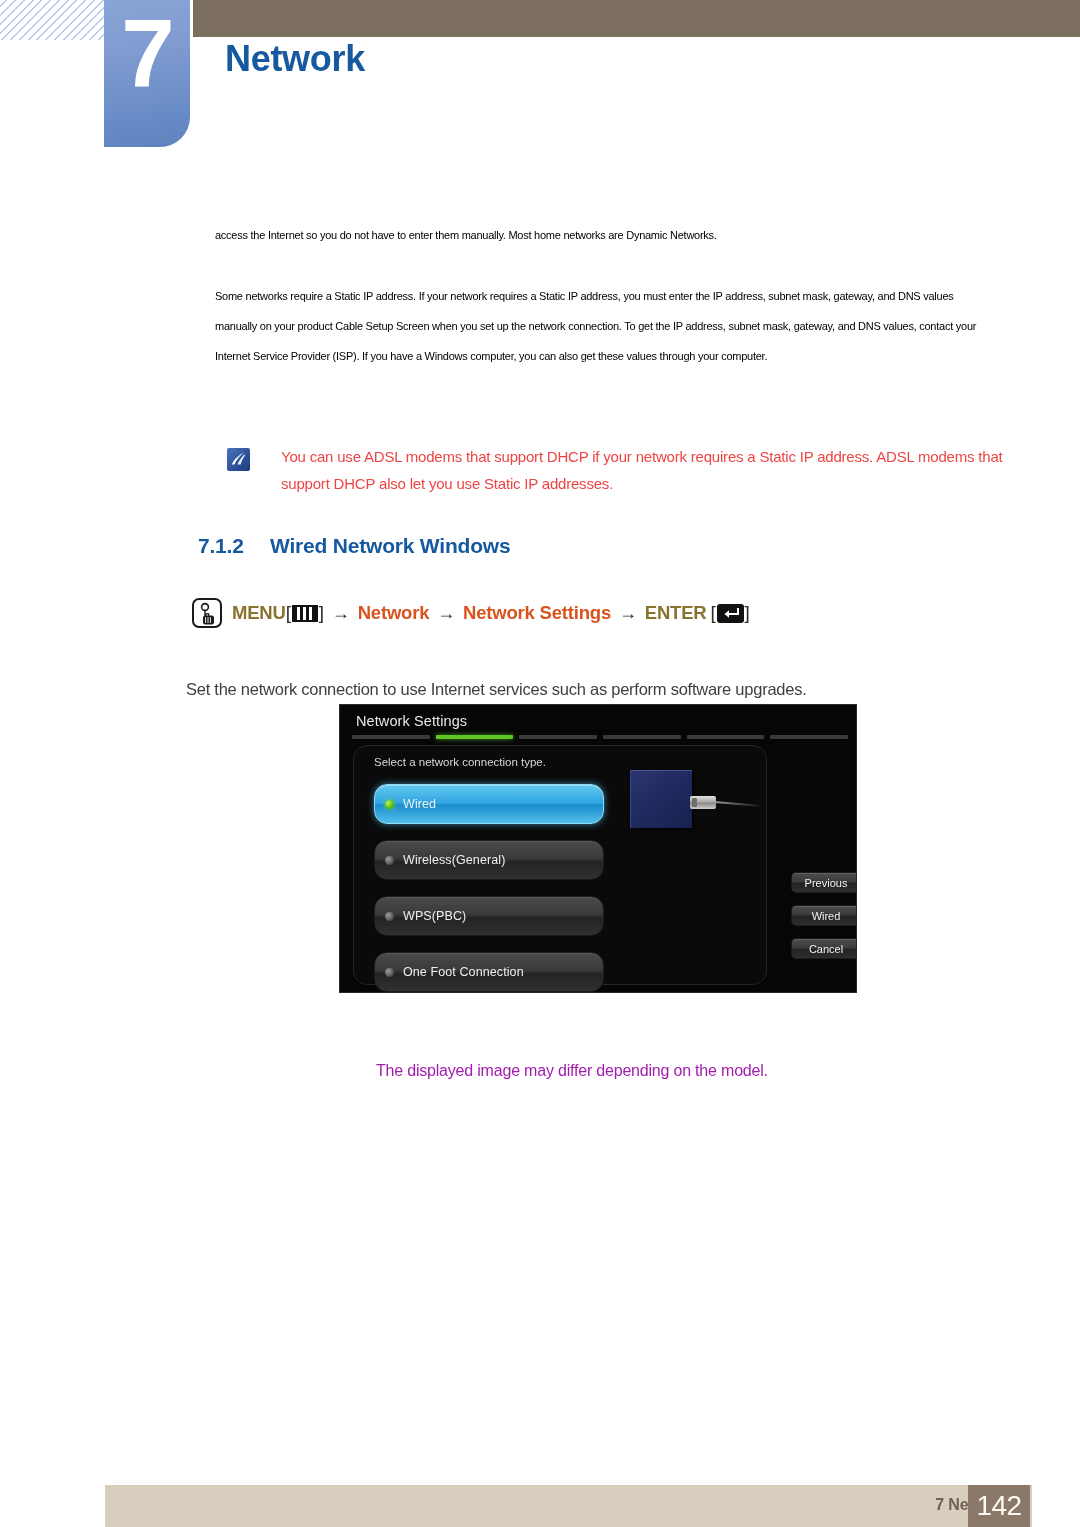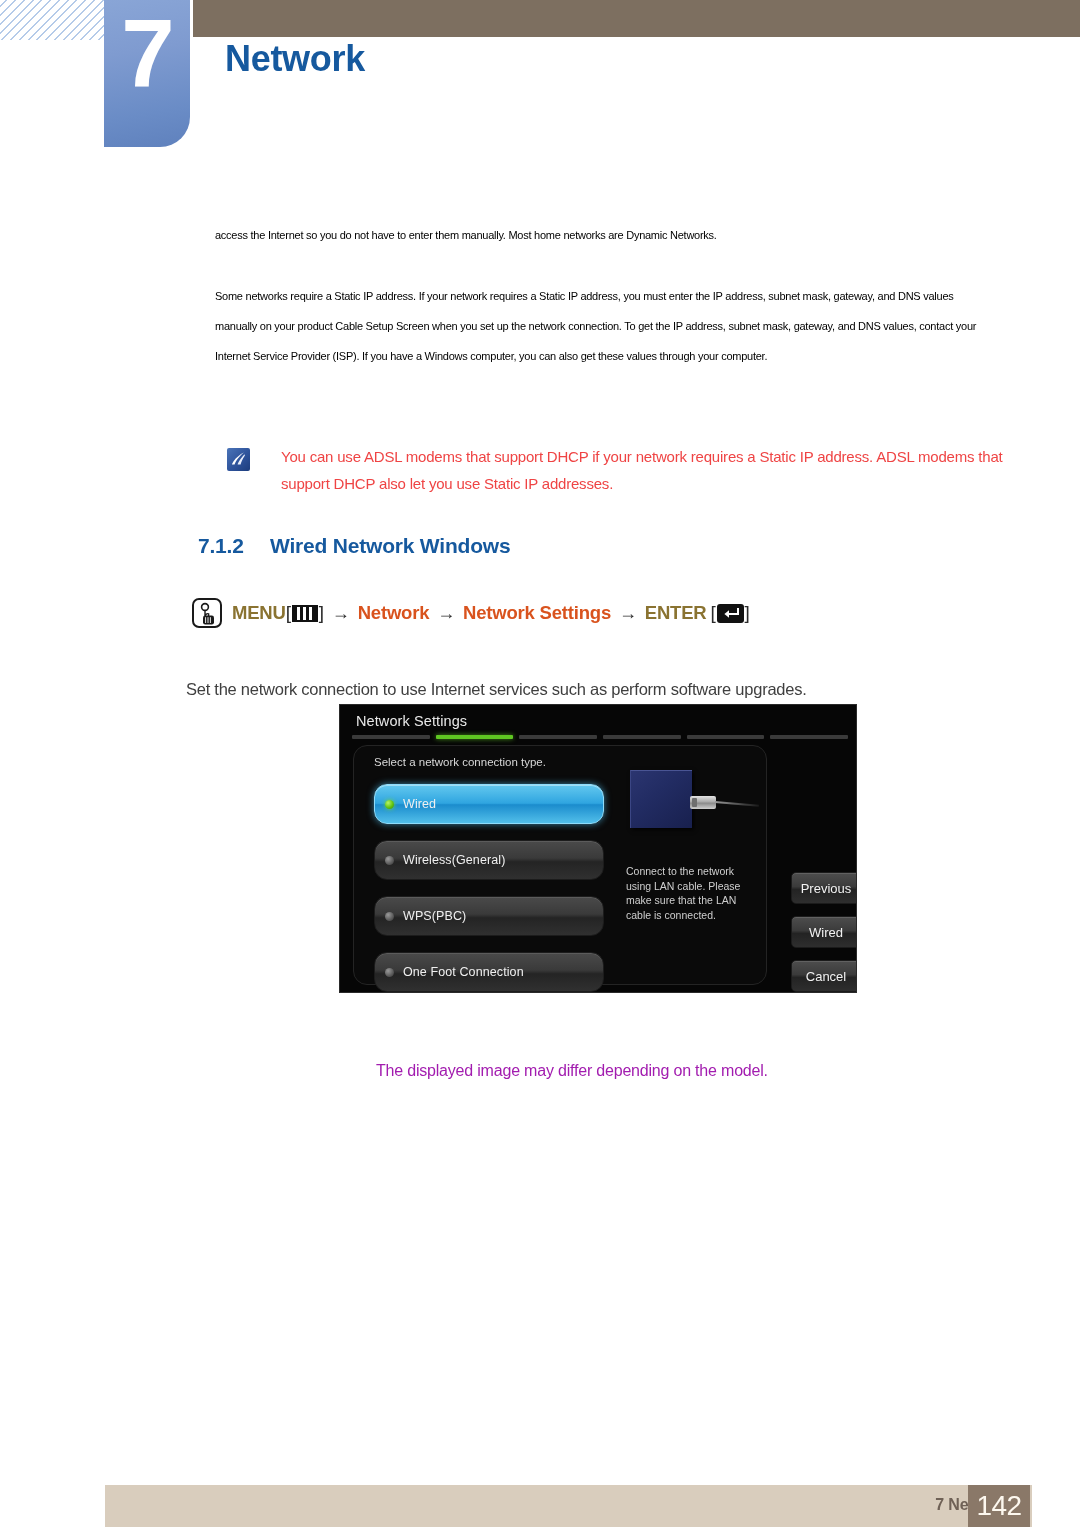--- a/index.html
+++ b/index.html
@@ -266,27 +266,27 @@
     line-height: 14.5px;
     color: #cfcfcf;
   }
 
   .tv-buttons {
     position: absolute;
     left: 437px; top: 126px;
     width: 70px;
   }
   .tv-btn {
-    height: 32px;
+    height: 21px;
     border-radius: 5px;
     margin-bottom: 12px;
     display: flex;
     align-items: center;
     justify-content: center;
-    font-size: 13px;
+    font-size: 11px;
     color: #f2f2f2;
     background: linear-gradient(180deg, #4d4d4d 0%, #3b3b3b 45%, #232323 55%, #2e2e2e 100%);
     border: 1px solid #1b1b1b;
     box-shadow: inset 0 1px 0 rgba(255,255,255,0.12);
   }
 
   .caption {
     position: absolute;
     left: 376px; top: 1062px;
     font-size: 16px;
@@ -415,21 +415,20 @@
         <span class="opt-dot"></span>
         <span class="opt-label">One Foot Connection</span>
       </div>
     </div>
 
     <div class="illus">
       <div class="illus-box"></div>
       <div class="illus-plug"></div>
       <div class="illus-wire"></div>
     </div>
-    <div class="illus-caption">Connect to the network using LAN cable. Please make sure that the LAN cable is connected.</div>
 
     <div class="tv-buttons">
       <div class="tv-btn">Previous</div>
       <div class="tv-btn">Wired</div>
       <div class="tv-btn">Cancel</div>
     </div>
   </div>
 </div>
 
 <div class="caption">The displayed image may differ depending on the model.</div>

